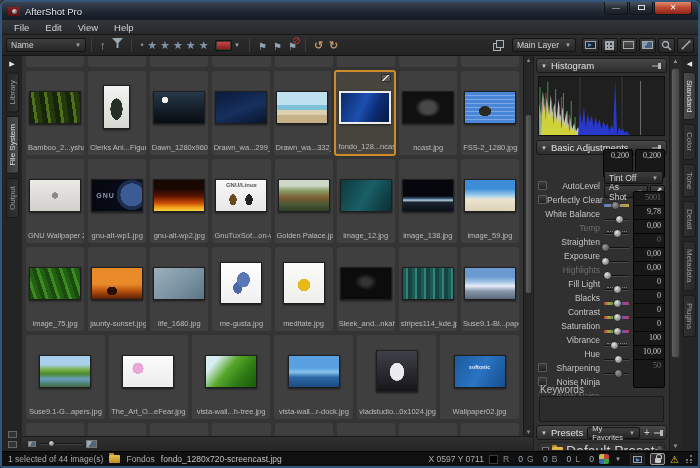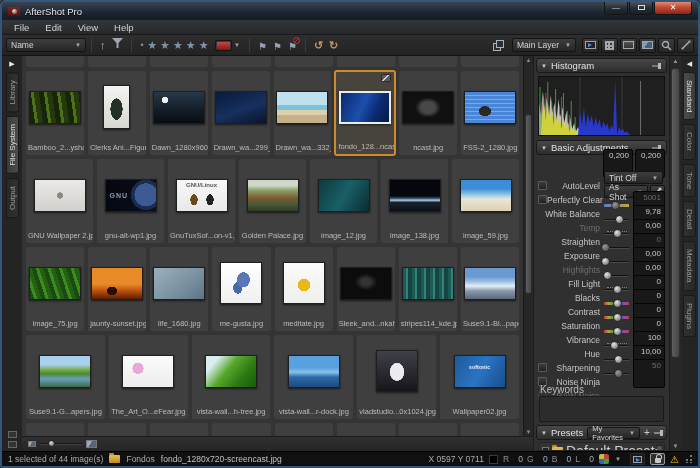--- a/index.html
+++ b/index.html
@@ -144,21 +144,21 @@
 
   .arow { display:flex; align-items:center; height:13px; margin:0 2px 1px 2px; }
   .lzone { width:62px; display:flex; align-items:center; flex:0 0 auto;margin-top:44px; }
   .lzone .sp { flex:1; }
   .alabel { font-size:8.5px; color:#c6c6c6; white-space:nowrap; }
   .alabel.dim, .vbox.dim { color:#6e6e6e; }
   .cb { width:9px; height:9px; background:linear-gradient(#3c3c3c,#222); border:1px solid #5a5a5a;
     border-radius:1px; flex:0 0 auto; }
   .cb.dim { border-color:#3c3c3c; }
   .vbox { width:32px; height:29px; background:#181818; border:1px solid #050505; border-radius:2px;
-    color:#cccccc; font-size:8px; text-align:right; padding:0 3px; line-height:11px; flex:0 0 auto; }
+    color:#cccccc; font-size:8px; text-align:right; padding:0 3px; line-height:11px; flex:0 0 auto;font-family:Liberation Serif, serif; }
   .vbox.pair { width:30px; margin-left:2px; }
   .trackzone { flex:1; position:relative; margin:0 4px; height:9px; }
   .track { position:absolute; top:4px; left:0; right:0; height:2px; background:#121212;
     border-bottom:1px solid #484848; }
   .track.ticks::after { content:""; position:absolute; left:10%; right:10%; top:-2px;
     border-top:1px dotted #808080; }
   .track.temp { height:3px; border-bottom:none; top:3px;
     background:linear-gradient(90deg,#5580c0,#8a8a8a 48%,#c0a838); }
   .track.rainbow { height:3px; border-bottom:none; top:3px;
     background:linear-gradient(90deg,#b04040,#b0a040 18%,#509848 36%,#3898a0 52%,#4858b0 68%,#a048a8 84%,#b04040); }
@@ -407,20 +407,26 @@
                 <div class="cell">
                   <div class="thumbzone">
                     <div class="thumb land" style="background: radial-gradient(22px at 80% 48%, rgb(60, 90, 148) 0px, rgb(60, 90, 148) 52%, rgb(28, 44, 80) 53%, rgb(28, 44, 80) 68%, rgba(0, 0, 0, 0) 69%), linear-gradient(100deg, rgb(5, 7, 14), rgb(10, 16, 32));">
                       <span class="tlabel lbl-mid-gray">GNU</span>
                     </div>
                   </div>
                   <div class="fname">gnu-alt-wp1.jpg</div>
                 </div>
                 <div class="cell">
                   <div class="thumbzone">
+                    <div class="thumb land" style="background: linear-gradient(rgb(24, 8, 0) 0px, rgb(24, 8, 0) 28%, rgb(90, 20, 2) 52%, rgb(200, 74, 8) 74%, rgb(240, 160, 24) 88%, rgb(248, 208, 64));"></div>
+                  </div>
+                  <div class="fname">gnu-alt-wp2.jpg</div>
+                </div>
+                <div class="cell">
+                  <div class="thumbzone">
                     <div class="thumb land" style="background: radial-gradient(6px 9px at 34% 64%, rgb(106, 74, 28) 0px, rgb(106, 74, 28) 60%, rgba(0, 0, 0, 0) 61%), radial-gradient(6px 9px at 66% 64%, rgb(34, 34, 34) 0px, rgb(34, 34, 34) 60%, rgba(0, 0, 0, 0) 61%), linear-gradient(rgb(248, 248, 248), rgb(232, 232, 232));">
                       <span class="tlabel lbl-top-dark">GNU/Linux</span>
                     </div>
                   </div>
                   <div class="fname">GnuTuxSof...on-v1.jpg</div>
                 </div>
                 <div class="cell">
                   <div class="thumbzone">
                     <div class="thumb land" style="background: linear-gradient(rgb(207, 216, 200) 0px, rgb(207, 216, 200) 18%, rgb(138, 160, 106) 34%, rgb(124, 90, 48) 58%, rgb(74, 90, 56) 78%, rgb(46, 60, 38));"></div>
                   </div>

